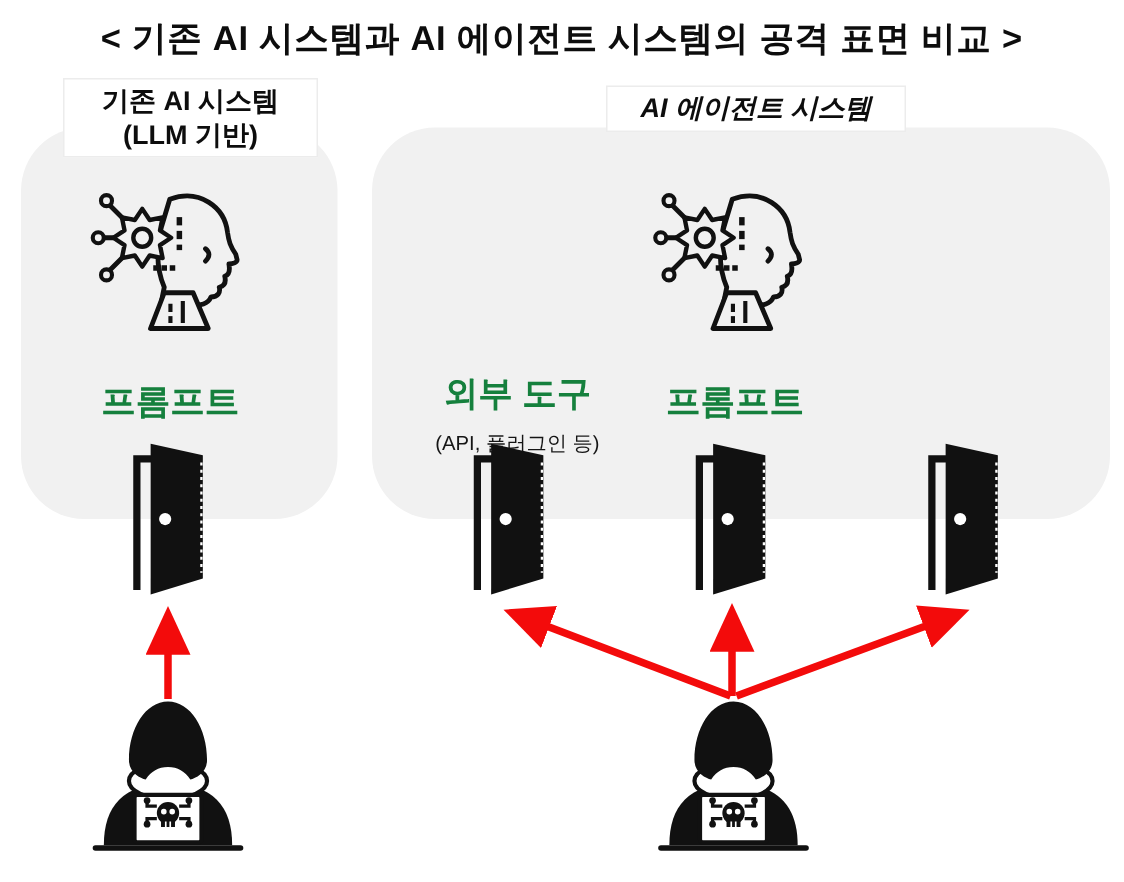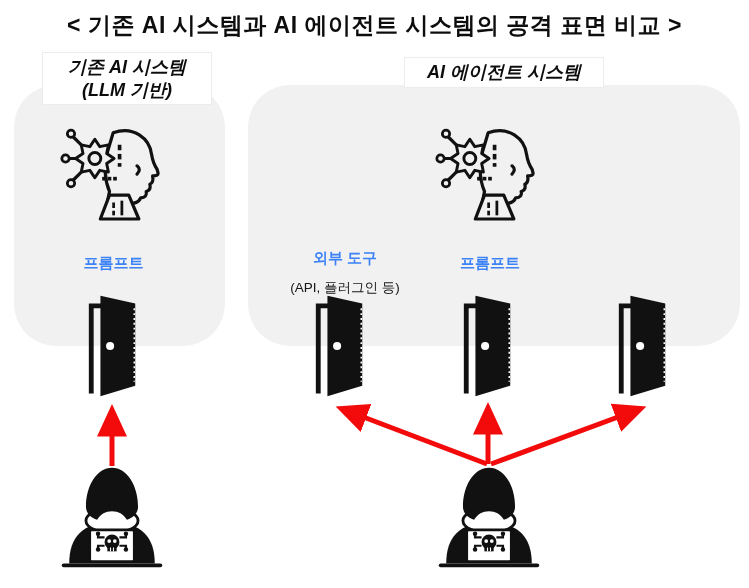--- a/index.html
+++ b/index.html
@@ -16,27 +16,27 @@
   .panel{
     background:#f1f1f1;border-radius:42px;
   }
   .panel-left{left:14px;top:85px;width:211px;height:261px;}
   .panel-right{left:248px;top:85px;width:492px;height:261px;}
   .header-box{
     background:#ffffff;border:1px solid #ececec;text-align:center;
     font-weight:bold;font-size:18px;line-height:1.25;padding:3px 8px;
     color:#0d0d0d;
   }
-  .hb-left{left:42px;top:52px;width:152px;font-style:italic;}
+  .hb-left{left:42px;top:52px;width:152px;}
   .hb-right{left:404px;top:57px;width:182px;font-style:italic;}
   .icon-ai{width:110px;height:110px;}
   .ai-left{left:60px;top:120px;}
   .ai-right{left:435px;top:120px;}
   .surface-label{
-    text-align:center;font-weight:bold;font-size:15px;color:#3b82f6;line-height:1.1;
+    text-align:center;font-weight:bold;font-size:23px;color:#15803d;line-height:1.1;
   }
   .surface-sub{
     text-align:center;font-weight:500;font-size:13.5px;color:#151515;margin-top:12px;
   }
   .lab-legacy{left:36px;top:255px;width:155px;}
   .lab-col1{left:263px;top:250px;width:164px;}
   .lab-col2{left:408px;top:255px;width:164px;}
   .lab-col3{left:552px;top:250px;width:182px;}
   .door{width:58px;height:112px;}
   .door-legacy{left:84px;top:291px;}

